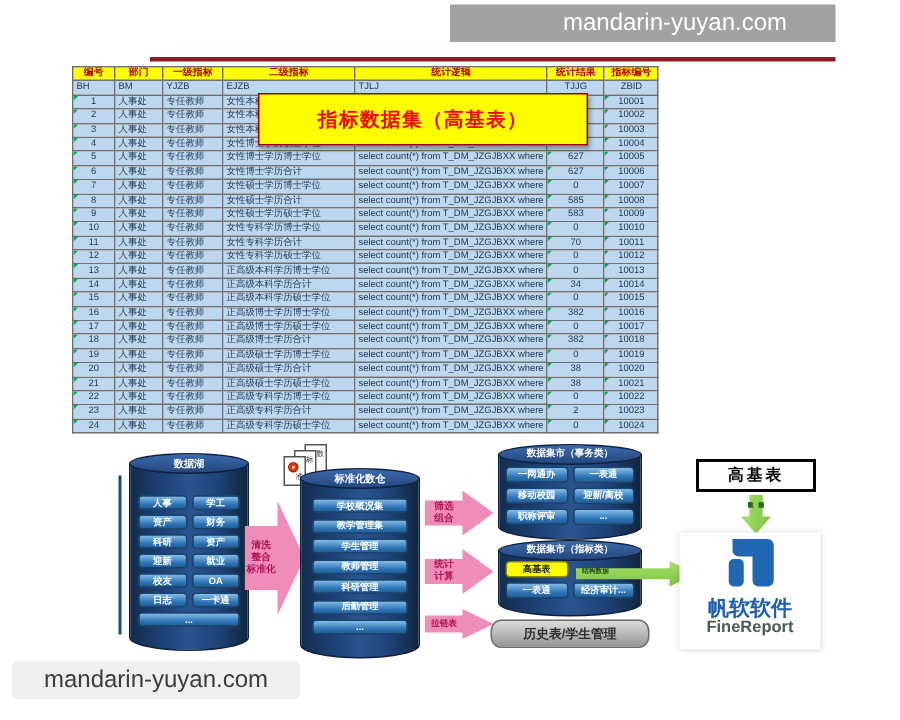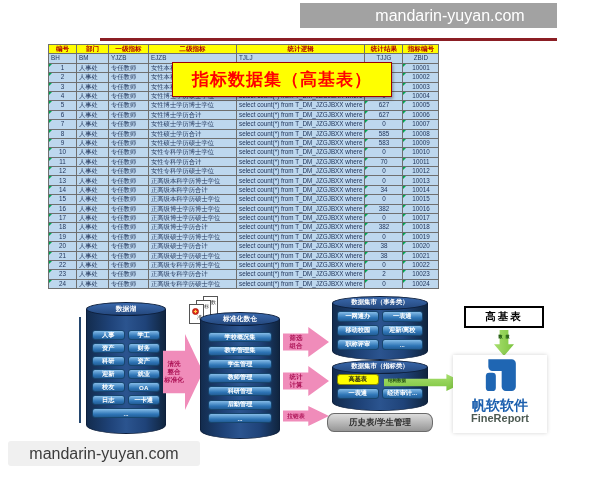--- a/index.html
+++ b/index.html
@@ -26,21 +26,21 @@
   tbody td{background:#bdd7ee;color:#22365c;}
   td.c-num{text-align:center;position:relative;}
   td.c-txt{text-align:left;}
   td.c-sql{text-align:left;}
   .tri{position:absolute;top:0;left:0;width:0;height:0;
        border-top:3px solid #00a550;border-right:3px solid transparent;}
 
   
   .callout{position:absolute;left:172px;top:62px;width:218px;height:33px;background:#ffff00;
            border:1px solid #9c0006;box-shadow:1px 2px 3px rgba(0,0,0,.35);color:#ff0000;
-           font-weight:bold;font-size:17px;display:flex;align-items:center;justify-content:center;
+           font-weight:bold;font-size:13px;display:flex;align-items:center;justify-content:center;
            letter-spacing:1px;z-index:6;}
 
   
   .cyl{position:absolute;}
   .cyl .body{position:absolute;left:0;right:0;top:7px;bottom:0;
       background:linear-gradient(90deg,#132c4e,#1f4379 30%,#2b548f 50%,#1f4379 75%,#10253f);
       border-radius:0 0 50% 50% / 0 0 9px 9px;border:1px solid #0d1f3c;box-sizing:border-box;}
   .cyl .cap{position:absolute;left:0;right:0;top:0;height:14px;border-radius:50%;
       background:linear-gradient(180deg,#3a69ad,#24477c);border:1px solid #0d1f3c;box-sizing:border-box;z-index:2;}
   .cyl .ctitle{position:absolute;left:0;right:0;top:2px;text-align:center;color:#ffffff;

